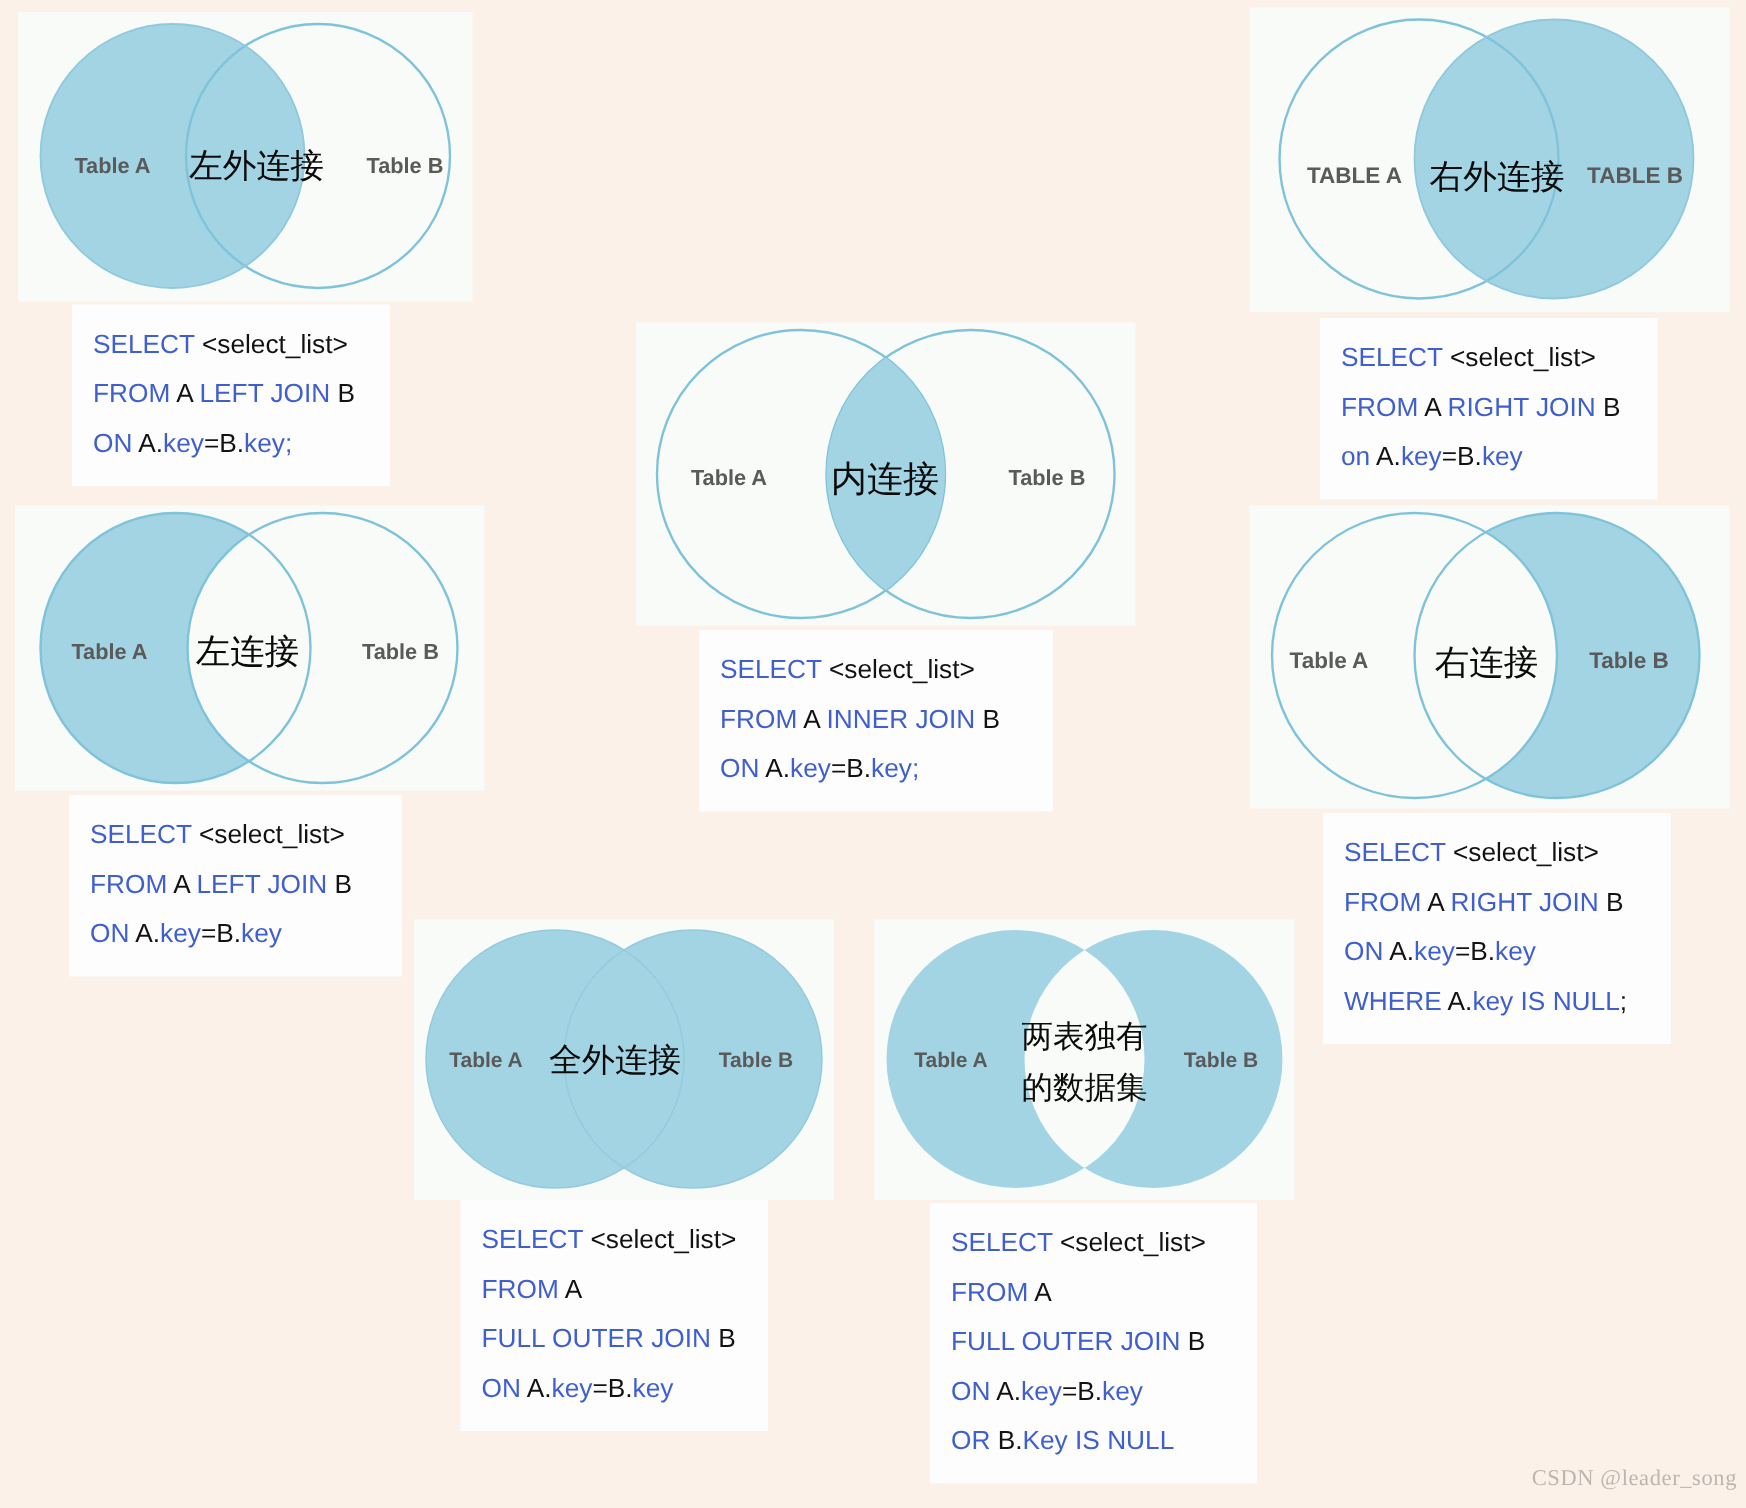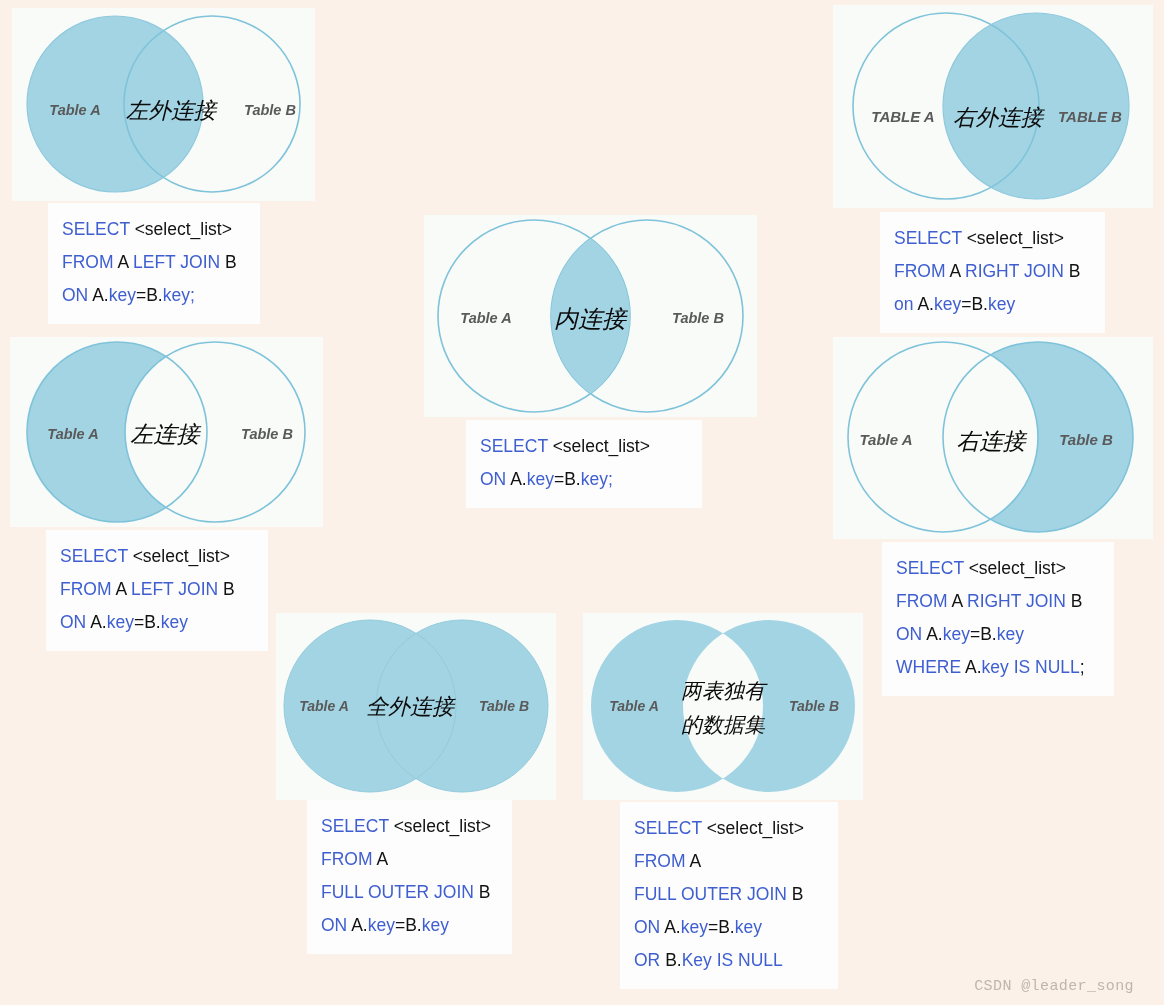--- a/index.html
+++ b/index.html
@@ -14,21 +14,20 @@
     position: relative;
     overflow: hidden;
   }
   .panel {
     position: absolute;
   }
   .venn-box {
     position: absolute;
     background: #f9fbf9;
     overflow: hidden;
-    font-style: italic;
   }
   .venn-box svg {
     display: block;
   }
   .lbl {
     font-family: "Liberation Sans", sans-serif;
     fill: #5a5a5a;
     font-weight: bold;
   }
   .lbl-cn {
@@ -46,23 +45,23 @@
     font-family: "Liberation Sans", sans-serif;
     font-size: 17.5px;
     line-height: 33px;
     white-space: pre;
     color: #1b1b1b;
   }
   .kw { color: #3f5fd0; }
   .id { color: #121212; }
   .watermark {
     position: absolute;
-    right: 30px;
+    right: 6px;
     bottom: 10px;
-    font-family: Liberation Mono, monospace;
+    font-family: Liberation Serif, serif;
     font-size: 15px;
     color: #bdb6af;
     letter-spacing: 0.4px;
   }
 </style>
 </head>
 <body>
 
 <div class="panel">
   <div class="venn-box" style="left:12px; top:8px; width:303px; height:193px;">
@@ -121,20 +120,21 @@
       <g clip-path="url(#p3clip)">
         <circle cx="223" cy="101" r="96" fill="#a3d4e4"></circle>
       </g>
       <text class="lbl" x="62" y="108" font-size="14.5" text-anchor="middle">Table A</text>
       <text class="lbl" x="274" y="108" font-size="14.5" text-anchor="middle">Table B</text>
       <text class="lbl-cn" x="166" y="112" font-size="24" text-anchor="middle">内连接</text>
     </svg>
   </div>
   <div class="code-box" style="left:466px; top:420px; width:236px;">
     <div class="code-line"><span class="kw">SELECT </span><span class="id">&lt;select_list&gt;</span></div>
+    <div class="code-line"><span class="kw">FROM </span><span class="id">A </span><span class="kw">INNER JOIN </span><span class="id">B</span></div>
     <div class="code-line"><span class="kw">ON </span><span class="id">A.</span><span class="kw">key</span><span class="id">=B.</span><span class="kw">key;</span></div>
   </div>
 </div>
 
 <div class="panel">
   <div class="venn-box" style="left:10px; top:337px; width:313px; height:190px;">
     <svg width="313" height="190" viewBox="0 0 313 190">
       <defs>
         <mask id="p4mask">
           <rect x="0" y="0" width="313" height="190" fill="black"></rect>

